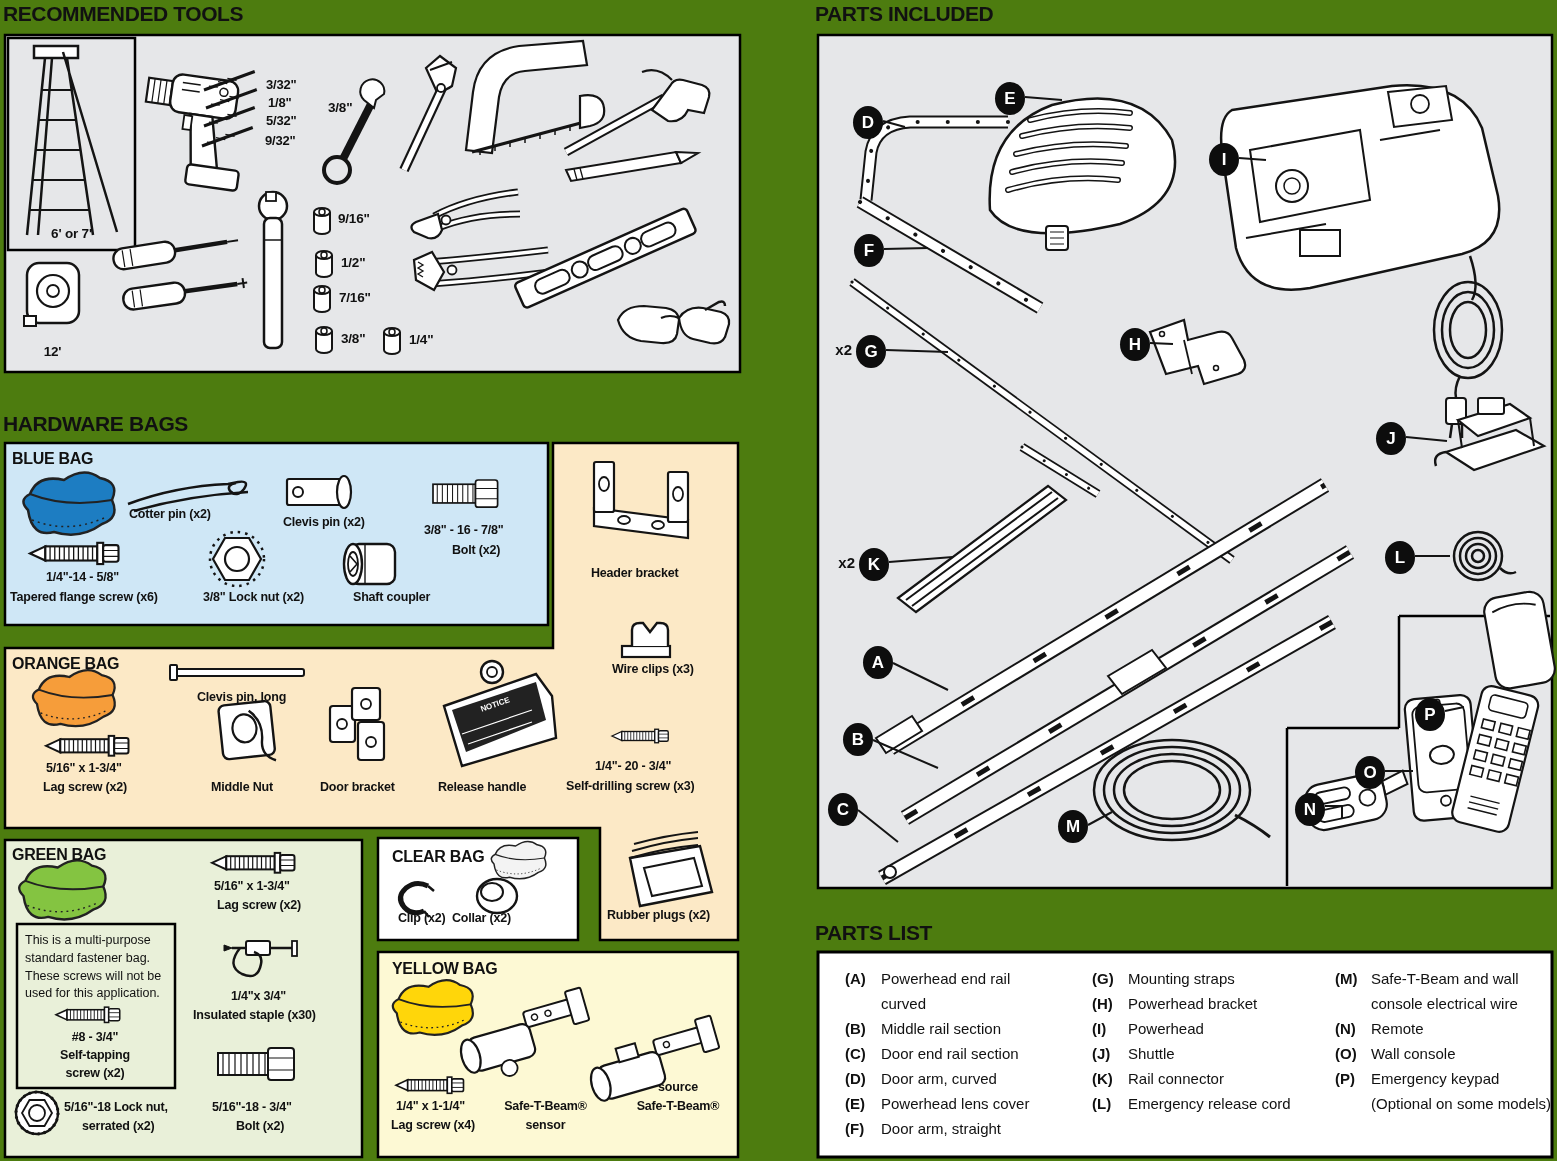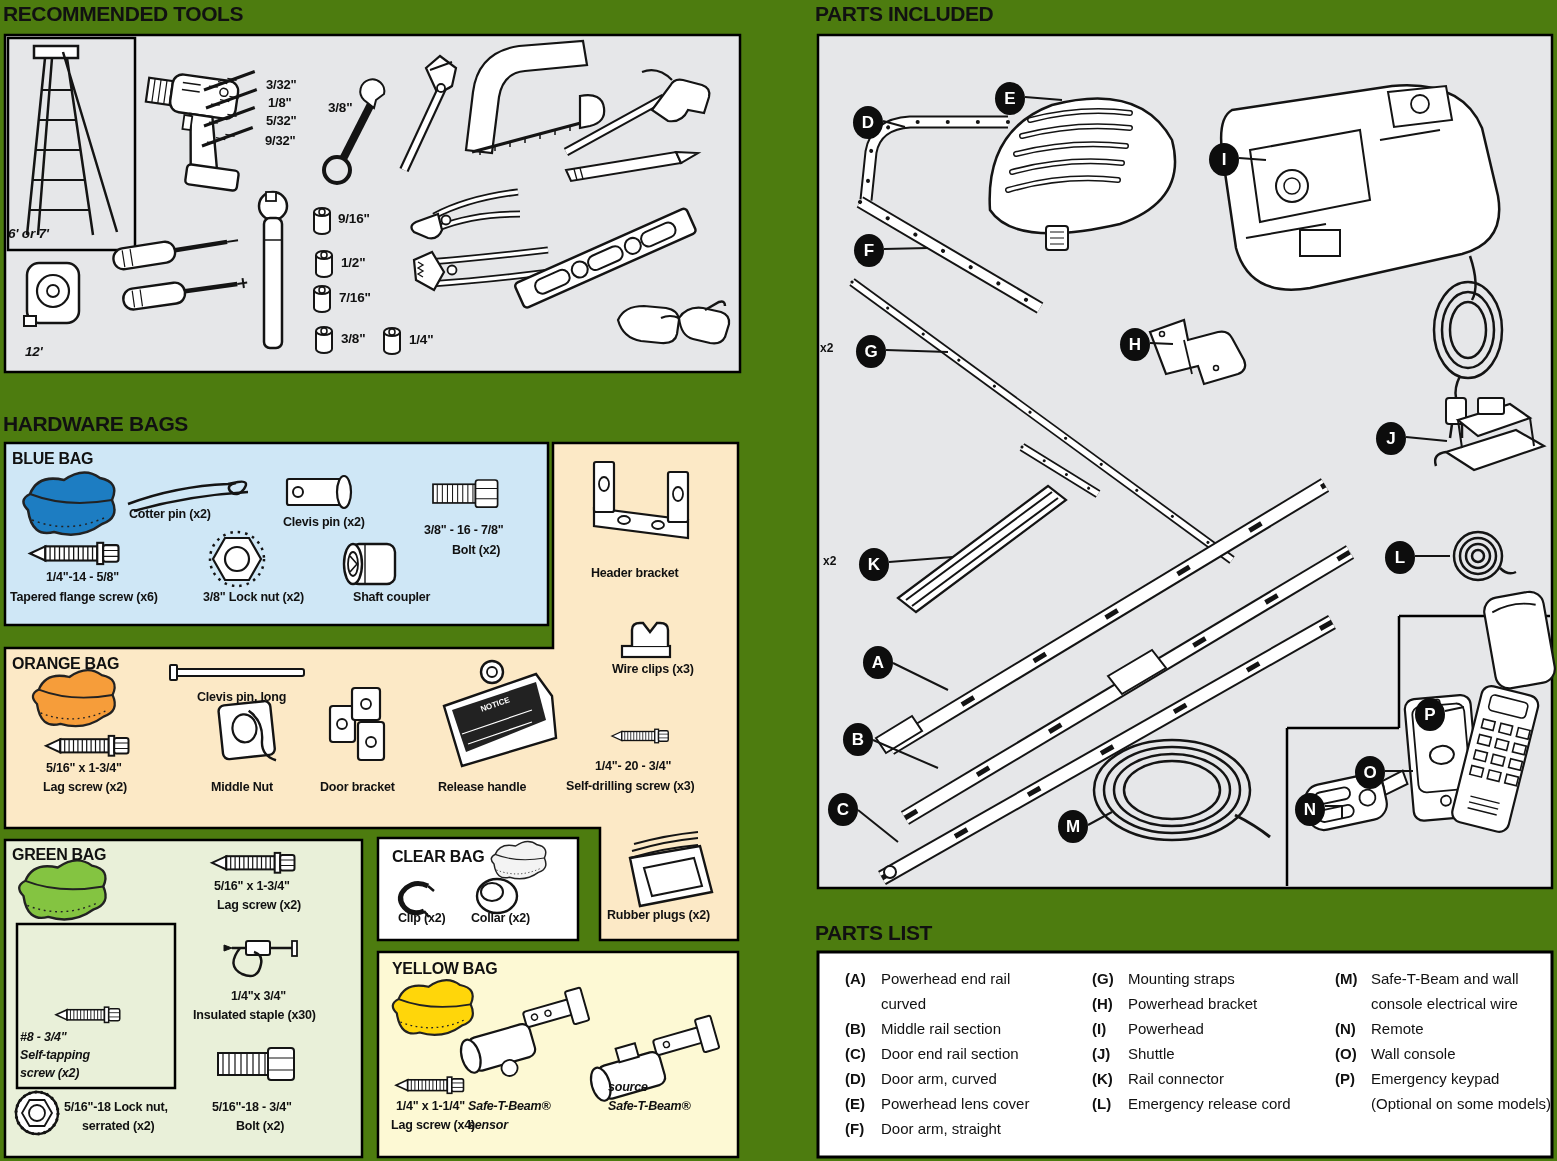--- a/index.html
+++ b/index.html
@@ -1,26 +1,26 @@
 <!DOCTYPE html>
 <html><head>
 <meta charset="utf-8">
 <style>
   html,body{margin:0;padding:0;background:#fff;}
   .page{position:relative;width:1557px;height:1161px;background:#4d7c0f;overflow:hidden;
         font-family:"Liberation Sans",sans-serif;color:#111;}
   svg.art{position:absolute;left:0;top:0;}
   .h1{position:absolute;font-size:21px;font-weight:800;letter-spacing:-0.4px;white-space:nowrap;}
   .lbl{position:absolute;font-size:12.5px;font-weight:bold;line-height:1.18;letter-spacing:-0.2px;white-space:nowrap;}
-  .lbl.c{text-align:left;white-space:normal;font-style:italic;}
+  .lbl.c{text-align:center;white-space:normal;}
   .bagtitle{position:absolute;font-size:16px;font-weight:800;letter-spacing:-0.3px;white-space:nowrap;}
   .note{position:absolute;font-size:12.5px;font-weight:400;line-height:1.42;white-space:normal;}
   .badge{position:absolute;width:30px;height:33px;background:#0d0d0d;border-radius:50%;color:#fff;
          display:flex;align-items:center;justify-content:center;font-weight:bold;font-size:17px;z-index:5;}
-  .x2{position:absolute;font-size:12px;font-weight:bold;text-align:left;z-index:5;}
+  .x2{position:absolute;font-size:15px;font-weight:bold;text-align:right;z-index:5;}
   .notice{position:absolute;font-size:8px;font-weight:bold;color:#fff;transform:rotate(-19deg);z-index:4;}
   .pl-col{position:absolute;display:flex;flex-direction:column;}
   .pl-entry{display:flex;font-size:15px;line-height:25px;}
   .pl-key{font-weight:bold;width:36px;flex:none;}
   .pl-text{white-space:nowrap;}
   .pl-cont{padding-left:36px;font-size:15px;line-height:25px;white-space:nowrap;}
 </style>
 </head>
 <body>
 
@@ -498,33 +498,34 @@
 <div class="notice" style="left:480px;top:700px">NOTICE</div>
 <div class="lbl" style="left:591px;top:566px">Header bracket</div>
 <div class="lbl" style="left:612px;top:662px">Wire clips (x3)</div>
 <div class="lbl" style="left:595px;top:759px">1/4"- 20 - 3/4"</div>
 <div class="lbl" style="left:566px;top:779px">Self-drilling screw (x3)</div>
 <div class="lbl" style="left:607px;top:908px">Rubber plugs (x2)</div>
 
 <div class="bagtitle" style="left:12px;top:846px">GREEN BAG</div>
 <div class="lbl" style="left:214px;top:879px">5/16" x 1-3/4"</div>
 <div class="lbl" style="left:217px;top:898px">Lag screw (x2)</div>
+<div class="note" style="left:25px;top:932px;width:142px">This is a multi-purpose standard fastener bag. These screws will not be used for this application.</div>
 <div class="lbl c" style="left:20px;top:1030px;width:150px">#8 - 3/4"</div>
 <div class="lbl c" style="left:20px;top:1048px;width:150px">Self-tapping</div>
 <div class="lbl c" style="left:20px;top:1066px;width:150px">screw (x2)</div>
 <div class="lbl" style="left:231px;top:989px">1/4"x 3/4"</div>
 <div class="lbl" style="left:193px;top:1008px">Insulated staple (x30)</div>
 <div class="lbl" style="left:64px;top:1100px">5/16"-18  Lock nut,</div>
 <div class="lbl" style="left:82px;top:1119px">serrated (x2)</div>
 <div class="lbl" style="left:212px;top:1100px">5/16"-18 - 3/4"</div>
 <div class="lbl" style="left:236px;top:1119px">Bolt (x2)</div>
 
 <div class="bagtitle" style="left:392px;top:848px">CLEAR BAG</div>
 <div class="lbl" style="left:398px;top:911px">Clip (x2)</div>
-<div class="lbl" style="left:471px;top:911px">Collar (x2)</div>
+<div class="lbl" style="left:452px;top:911px">Collar (x2)</div>
 
 <div class="bagtitle" style="left:392px;top:960px">YELLOW BAG</div>
 <div class="lbl" style="left:396px;top:1099px">1/4" x 1-1/4"</div>
 <div class="lbl" style="left:391px;top:1118px">Lag screw (x4)</div>
 <div class="lbl c" style="left:468px;top:1099px;width:155px">Safe-T-Beam®</div>
 <div class="lbl c" style="left:468px;top:1118px;width:155px">sensor</div>
 <div class="lbl c" style="left:608px;top:1099px;width:140px">Safe-T-Beam®</div>
 <div class="lbl c" style="left:608px;top:1080px;width:140px">source</div>
 
 <div class="badge" style="left:853px;top:106px">D</div>

